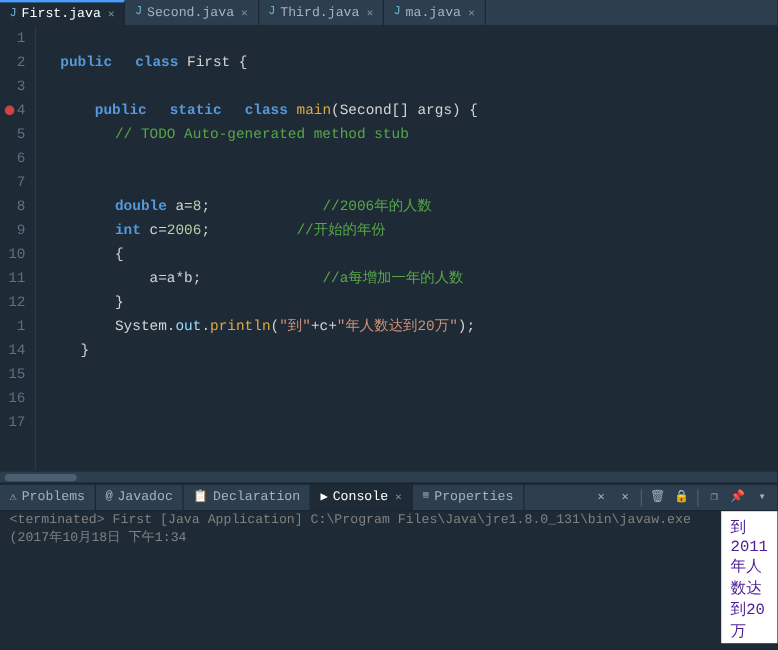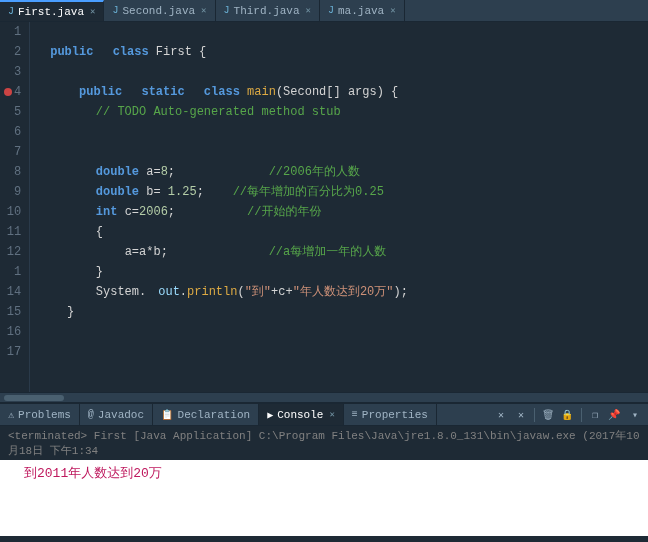--- a/index.html
+++ b/index.html
@@ -101,21 +101,21 @@
     
     .kw { color: #5599dd; font-weight: bold; margin-left: 12px; }
     .kw2 { color: #5599dd; }
     .type { color: #5599dd; font-weight: bold; }
     .method { color: #ddaa44; }
     .str { color: #ce9178; }
     .cmt { color: #57a64a; }
     .cmt-cn { color: #57a64a; }
     .num { color: #b5cea8; }
     .plain { color: #d4d4d4; }
-    .field { color: #9cdcfe; margin-left: 12px; }
+    .field { color: #9cdcfe; }
 
     
     .editor-scrollbar {
       height: 10px;
       background: #2d3f4f;
       border-top: 1px solid #1a2733;
       display: flex;
       align-items: center;
     }
     .scrollbar-thumb {
@@ -172,37 +172,36 @@
     }
     .toolbar-sep {
       width: 1px;
       height: 14px;
       background: #4a6070;
       margin: 0 2px;
     }
 
     .bottom-panel {
       display: flex;
-      flex-direction: column;
       height: 110px;
       background: #1e2a35;
     }
     .terminated-line {
       color: #808080;
       font-size: 11px;
       font-family: 'Courier New', monospace;
       padding: 2px 8px;
       background: #1e2a35;
     }
     .output-line {
-      color: #be185d;
+      color: #4c1d95;
       background: #ffffff;
       font-family: 'Courier New', monospace;
       font-size: 13px;
-      padding: 4px 24px;
+      padding: 4px 8px;
       flex: 1;
     }
   </style>
 </head>
 <body>
 
 <div class="tab-bar">
   <div class="tab active">
     <span class="tab-icon">J</span>
     <span>First.java</span>
@@ -248,21 +247,20 @@
     </div>
     <div class="code-lines">
       <div class="code-line">&nbsp;</div>
       <div class="code-line"><span class="kw">public</span> <span class="kw">class</span> <span class="plain">First {</span></div>
       <div class="code-line">&nbsp;</div>
       <div class="code-line">&nbsp;&nbsp;&nbsp;&nbsp;<span class="kw">public</span> <span class="kw">static</span> <span class="kw">class</span> <span class="method">main</span><span class="plain">(Second[] args) {</span></div>
       <div class="code-line">&nbsp;&nbsp;&nbsp;&nbsp;&nbsp;&nbsp;&nbsp;&nbsp;<span class="cmt">// TODO Auto-generated method stub</span></div>
       <div class="code-line">&nbsp;</div>
       <div class="code-line">&nbsp;</div>
       <div class="code-line">&nbsp;&nbsp;&nbsp;&nbsp;&nbsp;&nbsp;&nbsp;&nbsp;<span class="type">double</span> <span class="plain">a=</span><span class="num">8</span><span class="plain">;             </span><span class="cmt-cn">//2006年的人数</span></div>
-      <div class="code-line">&nbsp;&nbsp;&nbsp;&nbsp;&nbsp;&nbsp;&nbsp;&nbsp;<span class="type">double</span> <span class="plain">b= </span><span class="num">1.25</span><span class="plain">;    </span><span class="cmt-cn">//每年增加的百分比为0.25</span></div>
       <div class="code-line">&nbsp;&nbsp;&nbsp;&nbsp;&nbsp;&nbsp;&nbsp;&nbsp;<span class="type">int</span> <span class="plain">c=</span><span class="num">2006</span><span class="plain">;          </span><span class="cmt-cn">//开始的年份</span></div>
       <div class="code-line">&nbsp;&nbsp;&nbsp;&nbsp;&nbsp;&nbsp;&nbsp;&nbsp;<span class="plain">{</span></div>
       <div class="code-line">&nbsp;&nbsp;&nbsp;&nbsp;&nbsp;&nbsp;&nbsp;&nbsp;&nbsp;&nbsp;&nbsp;&nbsp;<span class="plain">a=a*b;              </span><span class="cmt-cn">//a每增加一年的人数</span></div>
       <div class="code-line">&nbsp;&nbsp;&nbsp;&nbsp;&nbsp;&nbsp;&nbsp;&nbsp;<span class="plain">}</span></div>
       <div class="code-line">&nbsp;&nbsp;&nbsp;&nbsp;&nbsp;&nbsp;&nbsp;&nbsp;<span class="plain">System.</span><span class="field">out</span><span class="plain">.</span><span class="method">println</span><span class="plain">(</span><span class="str">"到"</span><span class="plain">+c+</span><span class="str">"年人数达到20万"</span><span class="plain">);</span></div>
       <div class="code-line">&nbsp;&nbsp;&nbsp;&nbsp;<span class="plain">}</span></div>
     </div>
   </div>
   <div class="editor-scrollbar">
     <div class="scrollbar-thumb"></div>

